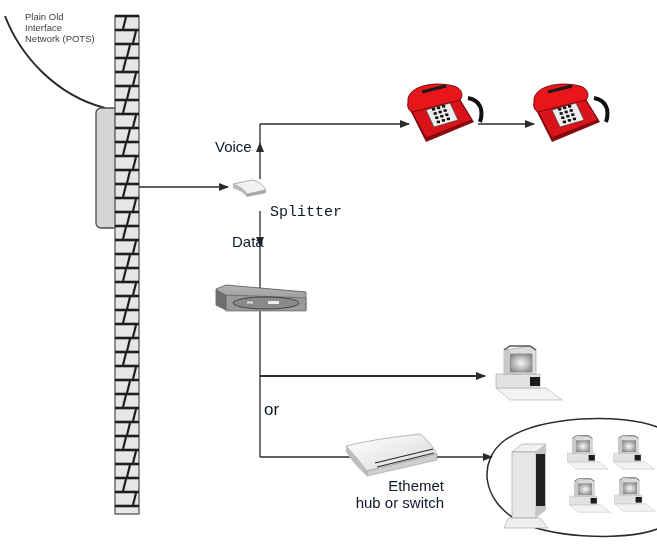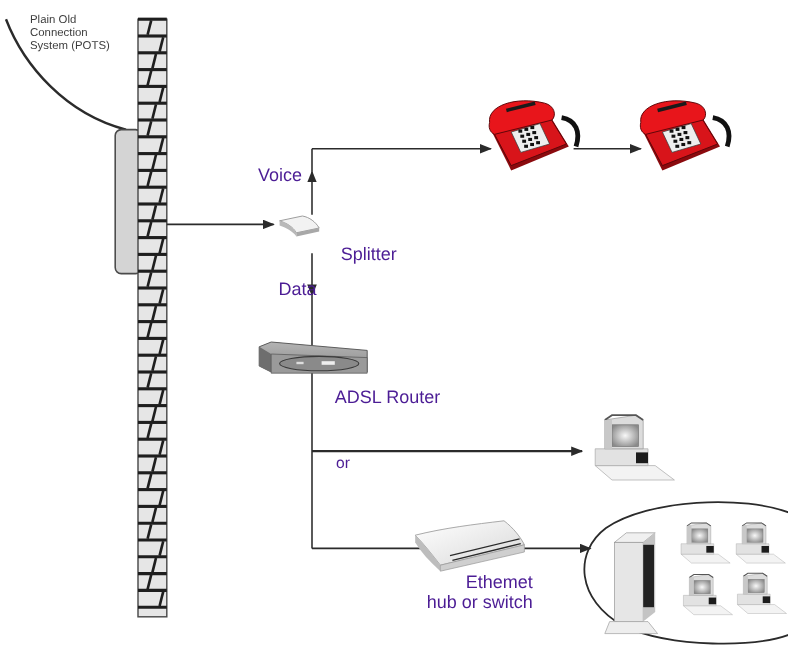--- a/index.html
+++ b/index.html
@@ -1,20 +1,20 @@
 <!DOCTYPE html>
 <html><head>
 <meta charset="utf-8">
 <style>
   html, body { margin:0; padding:0; background:#ffffff; }
   body { width:657px; height:544px; position:relative; overflow:hidden; font-family:"Liberation Sans", sans-serif; color:#3a3a3a; }
   #stage { position:absolute; left:0; top:0; width:576px; height:544px; }
   .lbl { position:absolute; white-space:nowrap; }
   .small { font-size:9.5px; line-height:11px; color:#3d3d3d; }
-  .big { font-size:15px; line-height:17px; color:#4c1d95; }
+  .big { font-size:15px; line-height:17px; color:#0f172a; }
 </style>
 </head>
 <body>
 
 <div id="stage">
   <svg width="657" height="544" viewBox="0 0 657 544" xmlns="http://www.w3.org/2000/svg">
     <defs>
       <marker id="arr" markerWidth="10" markerHeight="8" refX="9" refY="4" orient="auto" markerUnits="userSpaceOnUse">
         <path d="M0,0 L10,4 L0,8 z" fill="#2b2b2b"></path>
       </marker>
@@ -251,27 +251,26 @@
           <path d="M4,2 L10,-2 L30,-2 L36,2" fill="none" stroke="#555" stroke-width="1.4"></path>
           <rect x="10" y="6" width="22" height="18" fill="url(#screen)" stroke="#777" stroke-width="0.6"></rect>
           <rect x="4" y="2" width="6" height="24" fill="#c8c8c8"></rect>
         </g>
       </g>
   </svg>
 
   
   <div class="lbl small" style="left:25px;top:11px;">
     <div>Plain Old</div>
-    <div>Connection</div>
-    <div>System (POTS)</div>
+    <div>Interface</div>
+    <div>Network (POTS)</div>
   </div>
 
 
   <div class="lbl big" style="left:215px;top:138px;">Voice</div>
-  <div class="lbl big" style="left:284px;top:204px;">Splitter</div>
+  <div class="lbl big" style="left:270px;top:204px;font-family:Liberation Mono, monospace;">Splitter</div>
   <div class="lbl big" style="left:232px;top:233px;">Data</div>
-  <div class="lbl big" style="left:279px;top:323px;">ADSL Router</div>
-  <div class="lbl big" style="left:264px;top:377px;font-size:13px;margin-left:16px;">or</div>
+  <div class="lbl big" style="left:264px;top:401px;font-size:17px;">or</div>
   <div class="lbl big" style="left:338px;top:477px;width:106px;text-align:right;">
     <div>Ethemet</div>
     <div>hub or switch</div>
   </div>
 </div>
 
 </body></html>

